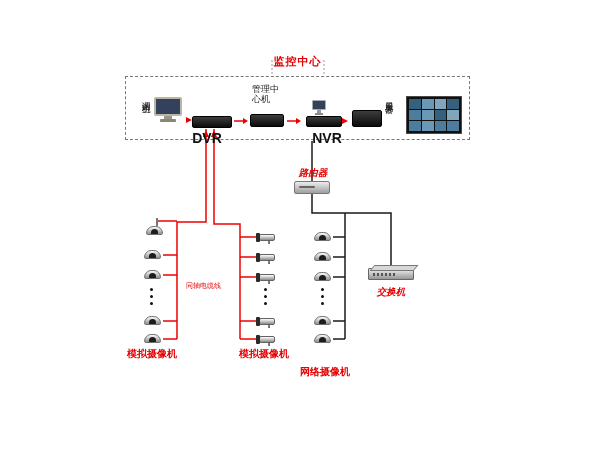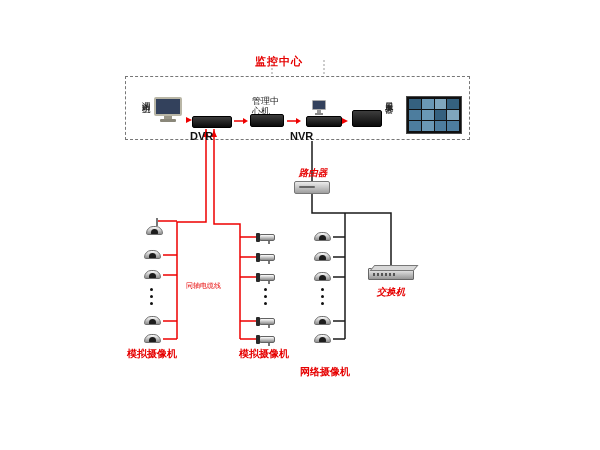--- a/index.html
+++ b/index.html
@@ -1,29 +1,29 @@
 <!DOCTYPE html>
 <html><head>
 <meta charset="utf-8">
 <style>
   * { margin:0; padding:0; box-sizing:border-box; }
   html,body { width:600px; height:450px; background:#fff;
               font-family:"Liberation Sans","DejaVu Sans",sans-serif; }
   .stage { position:relative; width:600px; height:450px; background:#fff; overflow:hidden; }
   .wires { position:absolute; left:0; top:0; width:600px; height:450px; }
 
-  .title { position:absolute; left:255px; top:54px; width:85px; 
+  .title { position:absolute; left:255px; top:54px; width:85px; text-align:center;
            color:#e60000; font-size:11px; font-weight:bold; letter-spacing:1px;font-family:Liberation Mono, monospace; }
   .mc-box { position:absolute; left:125px; top:76px; width:345px; height:64px;
             border:1px dashed #777; }
 
   .vlabel { position:absolute; writing-mode:vertical-rl; font-size:8.5px; color:#222;
             letter-spacing:1px; line-height:1.15; }
   .mlabel { position:absolute; font-size:9px; color:#222; line-height:1.15; }
-  .devlabel { position:absolute; font-size:11px; font-weight:bold; color:#111; }
+  .devlabel { position:absolute; font-size:14px; font-weight:bold; color:#111; text-align:center; }
   .redlabel { position:absolute; color:#e60000; font-weight:bold; font-size:9.5px; text-align:center;font-style:italic; }
   .grouplabel { position:absolute; width:76px; text-align:center; color:#e60000;
                 font-weight:bold; font-size:10px; }
   .tinyred { position:absolute; color:#e60000; font-size:7px; }
 
   .devbox { position:absolute; background:linear-gradient(180deg,#3d3d3d,#0b0b0b);
             border:1px solid #000; border-radius:2px; }
 
   .crt { position:absolute; width:30px; height:26px; }
   .crt i { position:absolute; display:block; }
@@ -135,30 +135,30 @@
   <div class="vlabel" style="left:141px;top:95px;height:38px">调阅主机</div>
   <div class="crt" style="left:154px;top:97px">
     <i class="scr"></i>
       <i class="neck"></i>
       <i class="base"></i>
   </div>
 
   <div class="devbox" style="left:192px;top:116px;width:40px;height:12px"></div>
   <div class="devlabel" style="left:190px;top:130px;width:34px">DVR</div>
 
-  <div class="mlabel" style="left:252px;top:96px;width:29px">管理中心机</div>
+  <div class="mlabel" style="left:252px;top:84px;width:29px">管理中心机</div>
   <div class="devbox" style="left:250px;top:114px;width:34px;height:13px"></div>
 
   <div class="mini-monitor" style="left:312px;top:100px">
       <i class="scr"></i>
       <i class="neck"></i>
       <i class="base"></i>
     </div>
   <div class="devbox" style="left:306px;top:116px;width:36px;height:11px"></div>
-  <div class="devlabel" style="left:290px;top:130px;width:36px">NVR</div>
+  <div class="devlabel" style="left:309px;top:130px;width:36px">NVR</div>
 
   <div class="devbox" style="left:352px;top:110px;width:30px;height:17px"></div>
   <div class="vlabel" style="left:384px;top:95px;height:30px">显示服务器</div>
 
   <div class="videowall">
     <i></i>
       <i></i>
       <i></i>
       <i></i>
       <i></i>

